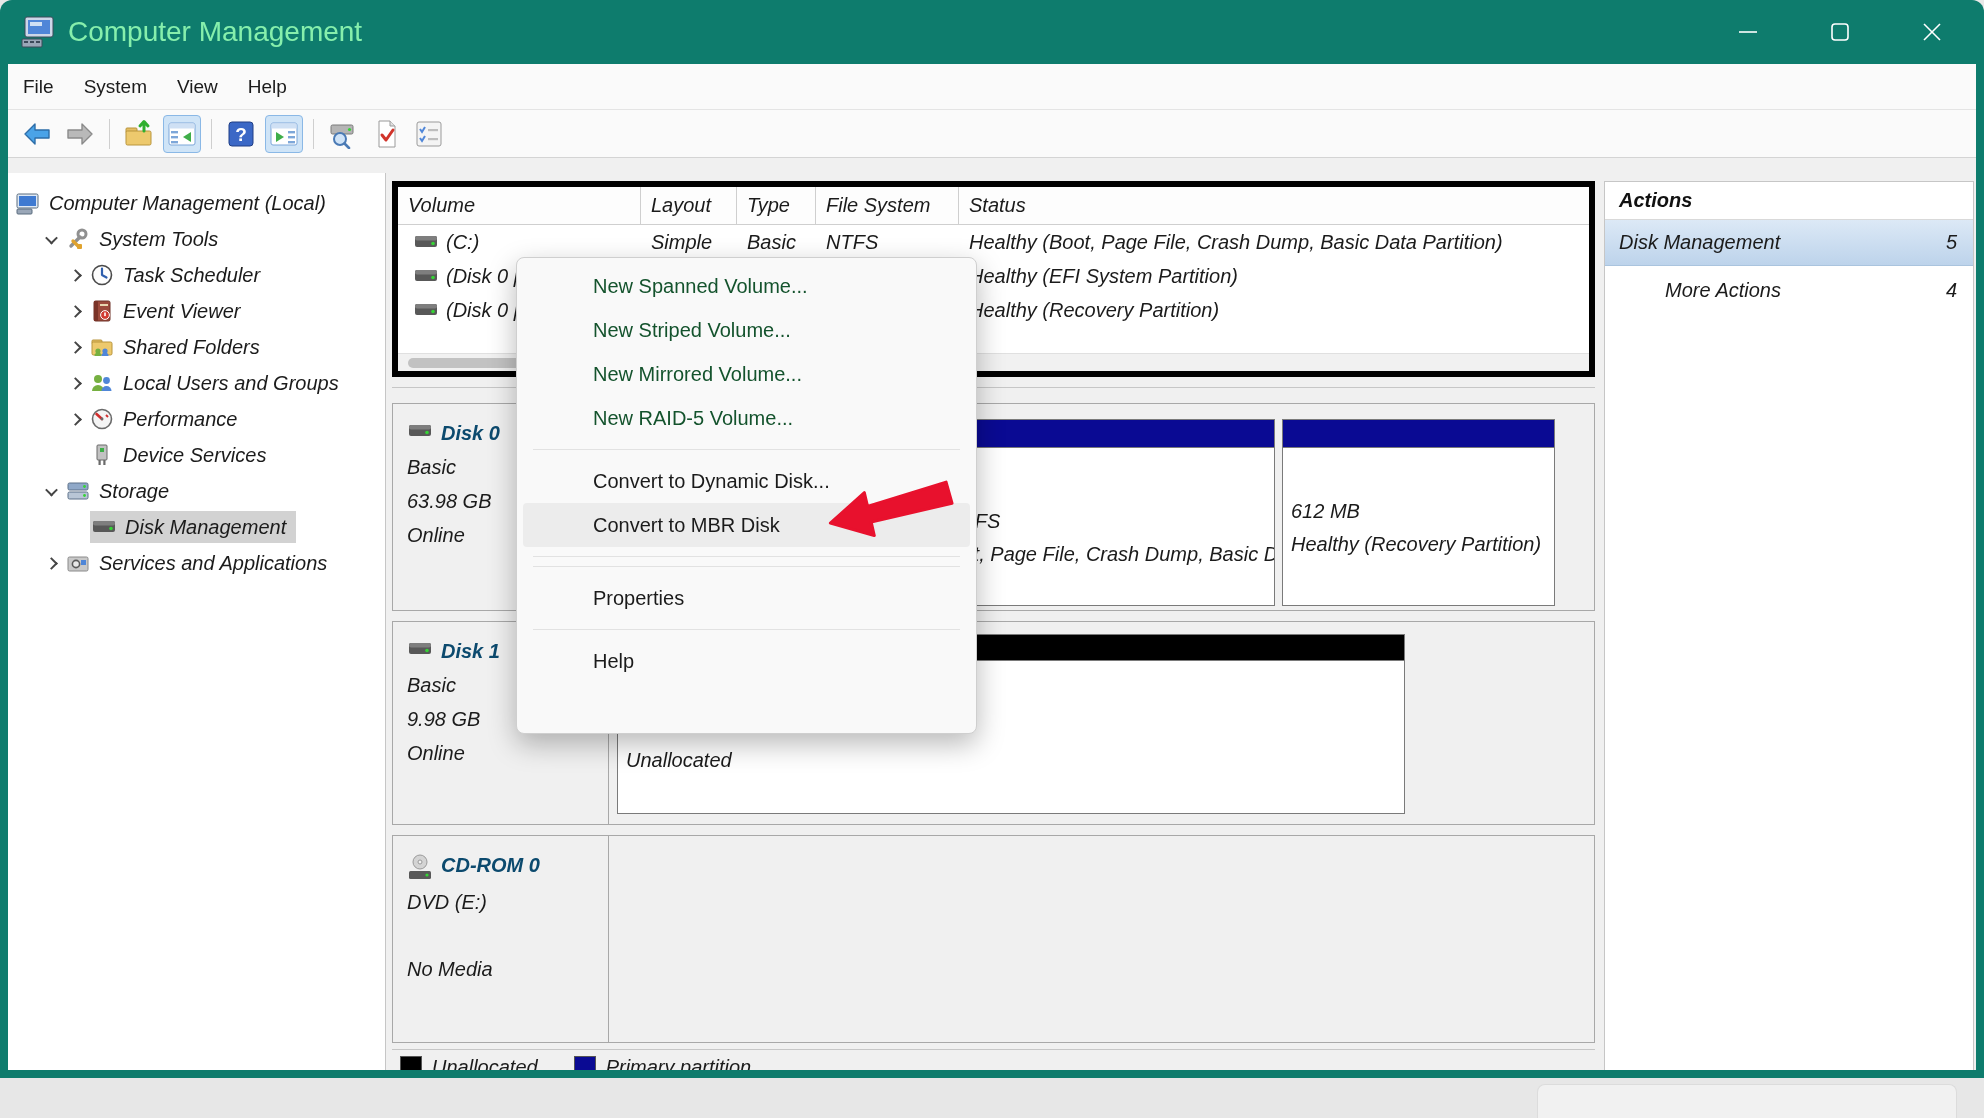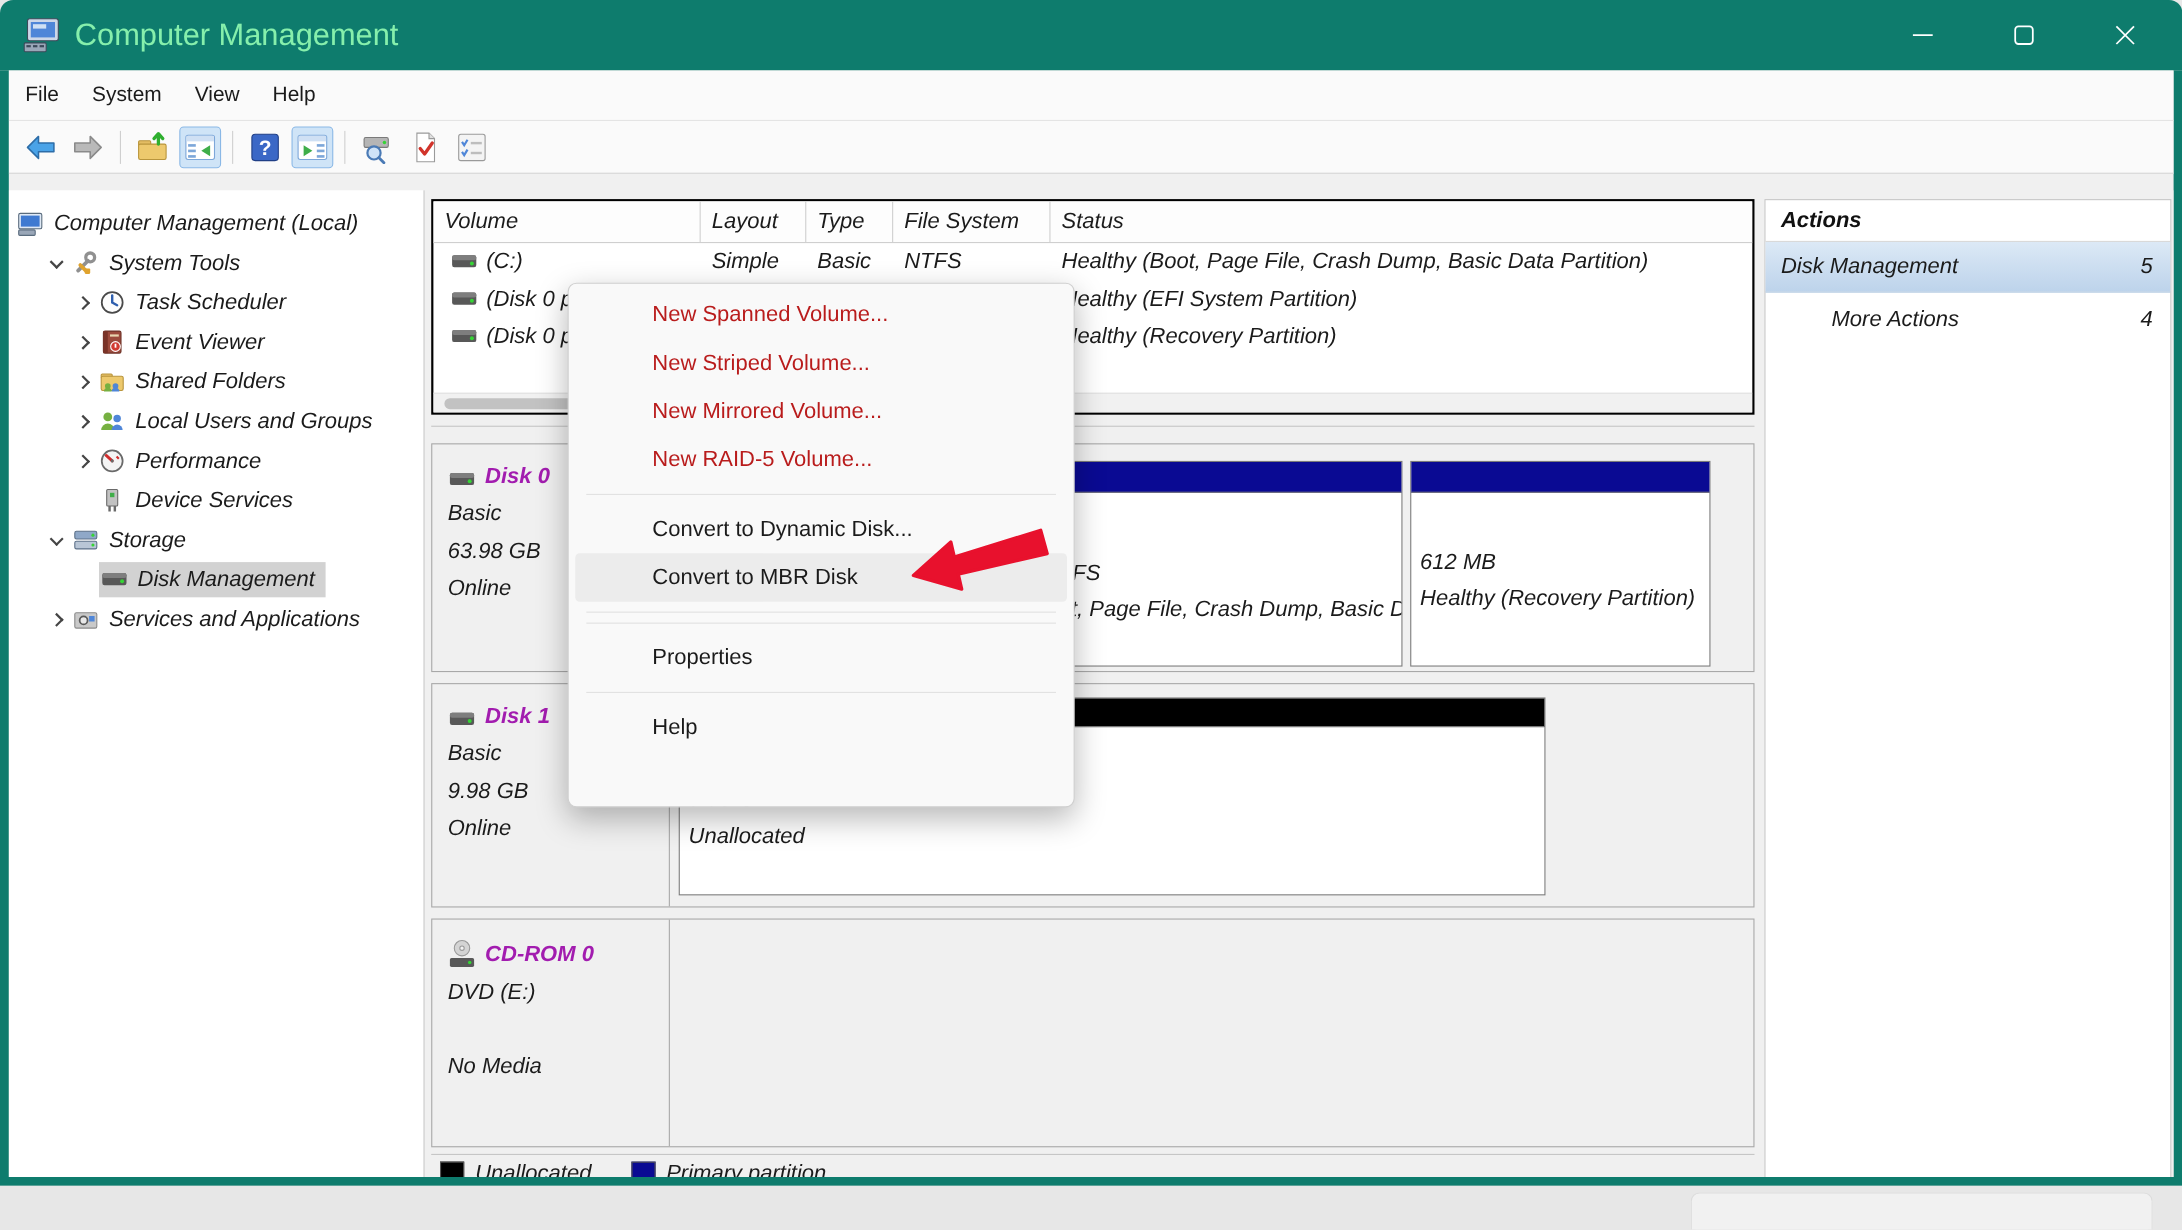--- a/index.html
+++ b/index.html
@@ -35,35 +35,35 @@
   .chev { width:9px; height:9px; border-right:2px solid #454545; border-bottom:2px solid #454545; display:inline-block; }
   .chev.expanded { transform:rotate(45deg) translate(-1px,-1px); }
   .chev.collapsed { transform:rotate(-45deg); }
   .trow .ticon { width:24px; height:24px; margin-right:9px; flex:0 0 24px; }
   .trow.lv0 { padding-left:8px; }
   .trow.lv1 { padding-left:28px; }
   .trow.lv2 { padding-left:52px; }
   .tsel { display:flex; align-items:center; background:#d2d2d2; padding:4px 10px 4px 2px; }
 
   
-  .list-pane { position:absolute; left:384px; top:8px; width:1203px; height:196px; background:#ffffff; border:2px solid #000000; overflow:hidden; }
+  .list-pane { position:absolute; left:384px; top:8px; width:1203px; height:196px; background:#ffffff; border:6px solid #000000; overflow:hidden; }
   .vhead { display:flex; height:38px; border-bottom:1px solid #cfcfcf; background:#fdfdfd; }
   .vhead .hc { font-size:20px; color:#1b1b1b; display:flex; align-items:center; padding-left:10px; border-right:1px solid #cfcfcf; }
   .vrow { display:flex; height:34px; align-items:center; font-size:20px; color:#1b1b1b; }
   .vc { padding-left:10px; white-space:nowrap; overflow:hidden; display:flex; align-items:center; }
   .cw0{width:243px;} .cw1{width:96px;} .cw2{width:79px;} .cw3{width:143px;} .cw4{flex:1;}
   .vrow .vicon { width:24px; height:18px; margin:0 8px 0 6px; flex:0 0 24px; }
   .hscroll { position:absolute; left:0; bottom:0; width:100%; height:18px; background:#f1f1f1; border-top:1px solid #e0e0e0; }
   .hthumb { position:absolute; left:10px; top:4px; width:300px; height:10px; border-radius:5px; background:#c2c2c2; }
   .split-line { position:absolute; left:384px; top:214px; width:1203px; height:0; border-top:1px solid #c6c6c6; }
 
   
   .drow { position:absolute; left:384px; width:1203px; background:#f0f0f0; border:1px solid #a8a8a8; }
   .dlabel { position:absolute; left:0; top:0; width:216px; height:100%; border-right:1px solid #a8a8a8; padding:18px 0 0 14px; }
-  .dname { display:flex; align-items:flex-end; gap:8px; font-size:20px; font-weight:bold; color:#a21caf; }
+  .dname { display:flex; align-items:flex-start; gap:8px; font-size:20px; font-weight:bold; color:#0c4a6e; }
   .dline { font-size:20px; color:#1b1b1b; margin-top:11px; }
   .pbox { position:absolute; background:#ffffff; border:1px solid #7a7a7a; }
   .phead { height:28px; border-bottom:1px solid #7a7a7a; }
   .phead.navy { background:#0a0a93; }
   .phead.black { background:#000000; height:26px; }
   .pbody { padding:24px 0 0 8px; font-size:20px; color:#1b1b1b; line-height:33px; white-space:nowrap; overflow:hidden; }
   .pbody.shift1 { padding-top:57px; }
   .pbody.shift2 { padding-top:50px; }
 
   
@@ -77,21 +77,21 @@
   .actions { position:absolute; left:1596px; top:8px; width:370px; height:898px; background:#ffffff; border:1px solid #c6c6c6; }
   .a-head { height:38px; display:flex; align-items:center; padding-left:14px; font-size:20px; font-weight:bold; color:#111; border-bottom:1px solid #d9d9d9; }
   .a-row { height:46px; display:flex; align-items:center; font-size:20px; color:#1b1b1b; padding:0 16px 0 14px; }
   .a-row.selected { background:linear-gradient(180deg,#dce9f6,#bdd3eb); border-bottom:1px solid #aac4de; }
   .a-row.indent { padding-left:60px; height:48px; }
   .a-badge { margin-left:auto; font-size:20px; color:#1b1b1b; }
 
   
   .ctx { position:absolute; left:516px; top:257px; width:461px; height:477px; background:#f9f9f9; border:1px solid #cfcfcf; border-radius:8px; box-shadow:0 10px 28px rgba(0,0,0,0.28); z-index:50; padding:6px 4px; }
   .mi { height:44px; display:flex; align-items:center; padding-left:70px; font-size:20px; color:#1b1b1b; border-radius:4px; margin:0 2px; white-space:nowrap; }
-  .mi.disabled { color:#b91c1c; }
+  .mi.disabled { color:#14532d; }
   .mi.hover { background:#ececec; }
   .msep { height:1px; background:#e2e2e2; margin:9px 12px; }
 
   
   .arrow-red { position:absolute; left:824px; top:478px; z-index:60; }
 
   
   .bottom-strip { position:absolute; left:0; top:1078px; width:1984px; height:40px; background:#e7e7e7; }
   .bottom-box { position:absolute; left:1537px; top:6px; width:420px; height:34px; background:#f1f1f1; border:1px solid #dcdcdc; border-bottom:none; border-radius:8px 8px 0 0; }
 </style>

